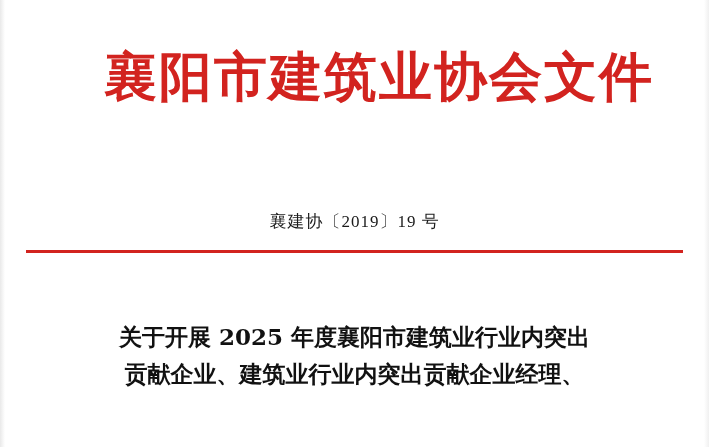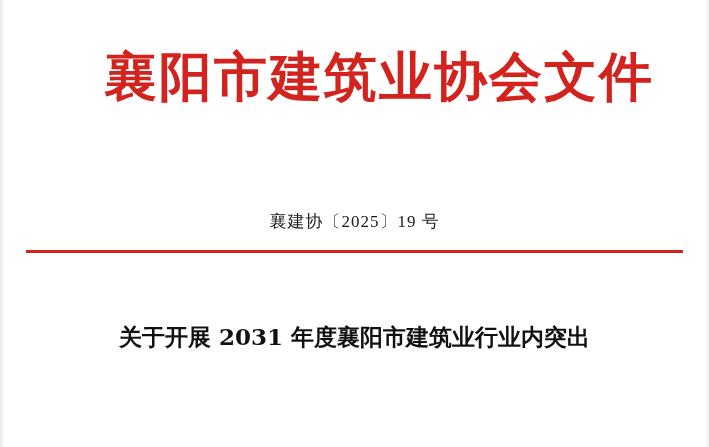--- a/index.html
+++ b/index.html
@@ -91,21 +91,22 @@
 </head>
 <body>
 
 <div class="page">
 
   <div class="edge-shadow-left"></div>
   <div class="edge-shadow-right"></div>
 
   <div class="masthead">襄阳市建筑业协会文件</div>
 
-  <div class="doc-number">襄建协〔2025〕19 号</div>
+  <div class="doc-number">襄建协〔2019〕19 号</div>
 
   <div class="red-rule"></div>
 
   <div class="title-block">
-    <span class="title-line">关于开展 2031 年度襄阳市建筑业行业内突出</span>
+    <span class="title-line">关于开展 2025 年度襄阳市建筑业行业内突出</span>
+    <span class="title-line">贡献企业、建筑业行业内突出贡献企业经理、</span>
   </div>
 
 </div>
 
 </body></html>

